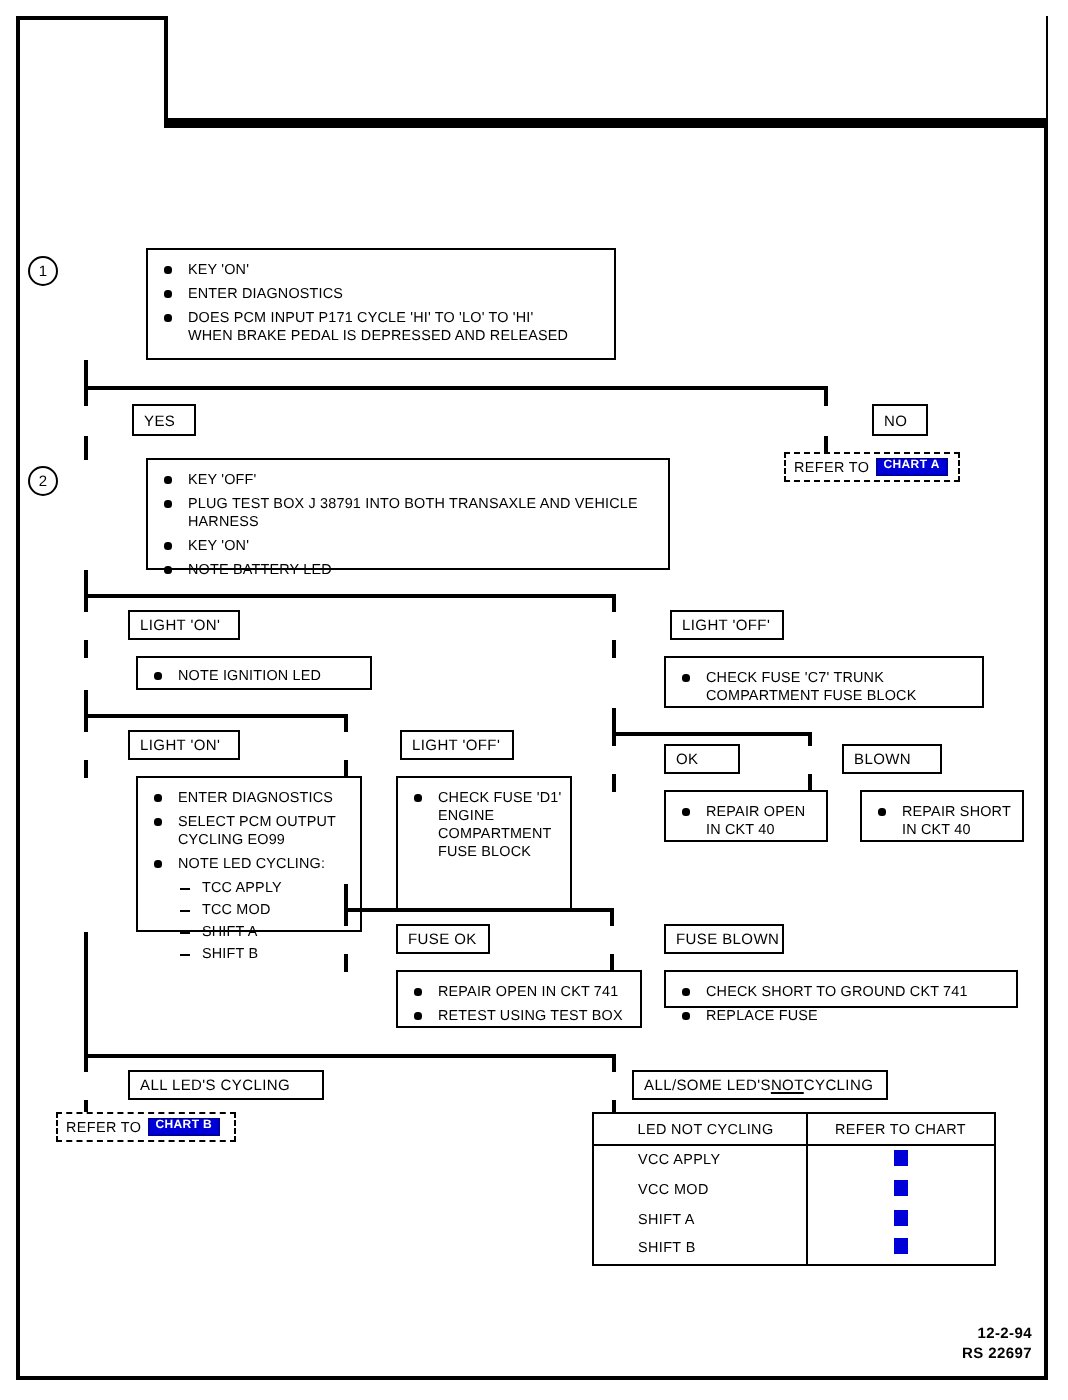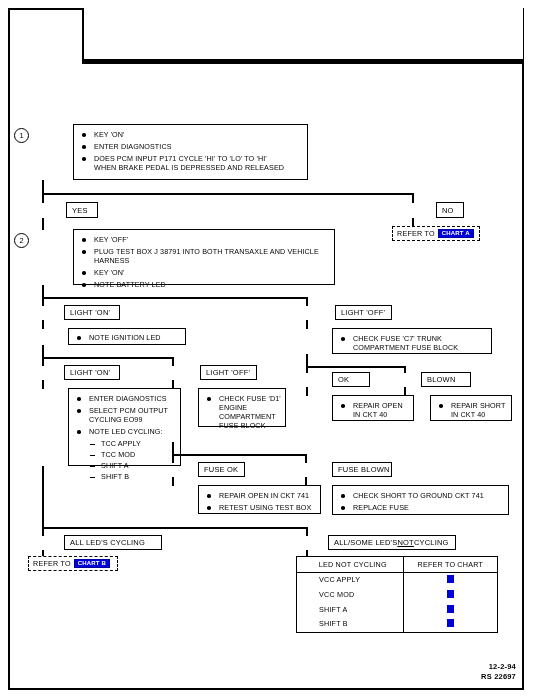--- a/index.html
+++ b/index.html
@@ -320,21 +320,21 @@
 CYCLING EO99</li>
       <li>NOTE LED CYCLING:</li>
       <li class="sub">TCC APPLY</li>
       <li class="sub">TCC MOD</li>
       <li class="sub">SHIFT A</li>
       <li class="sub">SHIFT B</li>
     </ul>
   </div>
 
   <div class="ln lnv" style="left:172px; top:380px; height:9px;"></div>
-  <div class="box content" style="left:162px; top:388px; width:88px; height:39px;">
+  <div class="box content" style="left:162px; top:388px; width:88px; height:68px;">
     <ul class="bl">
       <li>CHECK FUSE 'D1'
 ENGINE
 COMPARTMENT
 FUSE BLOCK</li>
     </ul>
   </div>
 
   <div class="ln lnv" style="left:172px; top:442px; height:14px;"></div>
   <div class="ln lnh" style="left:172px; top:454px; width:135px;"></div>
@@ -346,21 +346,21 @@
 
   <div class="ln lnv" style="left:172px; top:477px; height:9px;"></div>
   <div class="box content" style="left:162px; top:485px; width:123px; height:29px;">
     <ul class="bl">
       <li>REPAIR OPEN IN CKT 741</li>
       <li>RETEST USING TEST BOX</li>
     </ul>
   </div>
 
   <div class="ln lnv" style="left:305px; top:477px; height:9px;"></div>
-  <div class="box content" style="left:296px; top:485px; width:177px; height:30px;">
+  <div class="box content" style="left:296px; top:485px; width:177px; height:19px;">
     <ul class="bl">
       <li>CHECK SHORT TO GROUND CKT 741</li>
       <li>REPLACE  FUSE</li>
     </ul>
   </div>
 
   <div class="ln lnv" style="left:306px; top:320px; height:9px;"></div>
   <div class="box content" style="left:296px; top:328px; width:160px; height:26px;">
     <ul class="bl">
       <li>CHECK FUSE 'C7' TRUNK
@@ -398,21 +398,21 @@
   <div class="ln lnv" style="left:306px; top:527px; height:9px;"></div>
 
   <div class="box tag" style="left:28px; top:535px; width:98px; height:15px;">ALL LED'S CYCLING</div>
 
   <div class="ln lnv" style="left:42px; top:550px; height:6px;"></div>
   <div class="refer" style="left:28px; top:556px; width:90px; height:15px;">
     <span class="lbl">REFER TO</span>
       <span class="chart-link">CHART B</span>
   </div>
 
-  <div class="box tag" style="left:292px; top:535px; width:128px; height:15px;">
+  <div class="box tag" style="left:280px; top:535px; width:128px; height:15px;">
     <span>ALL/SOME LED'S </span>
       <span class="underline">NOT</span>
       <span> CYCLING</span>
   </div>
 
   <div class="ln lnv" style="left:306px; top:550px; height:7px;"></div>
 
   <div class="tbl" style="left:296px; top:556px; width:202px; height:77px;">
     <table>
       <thead>

